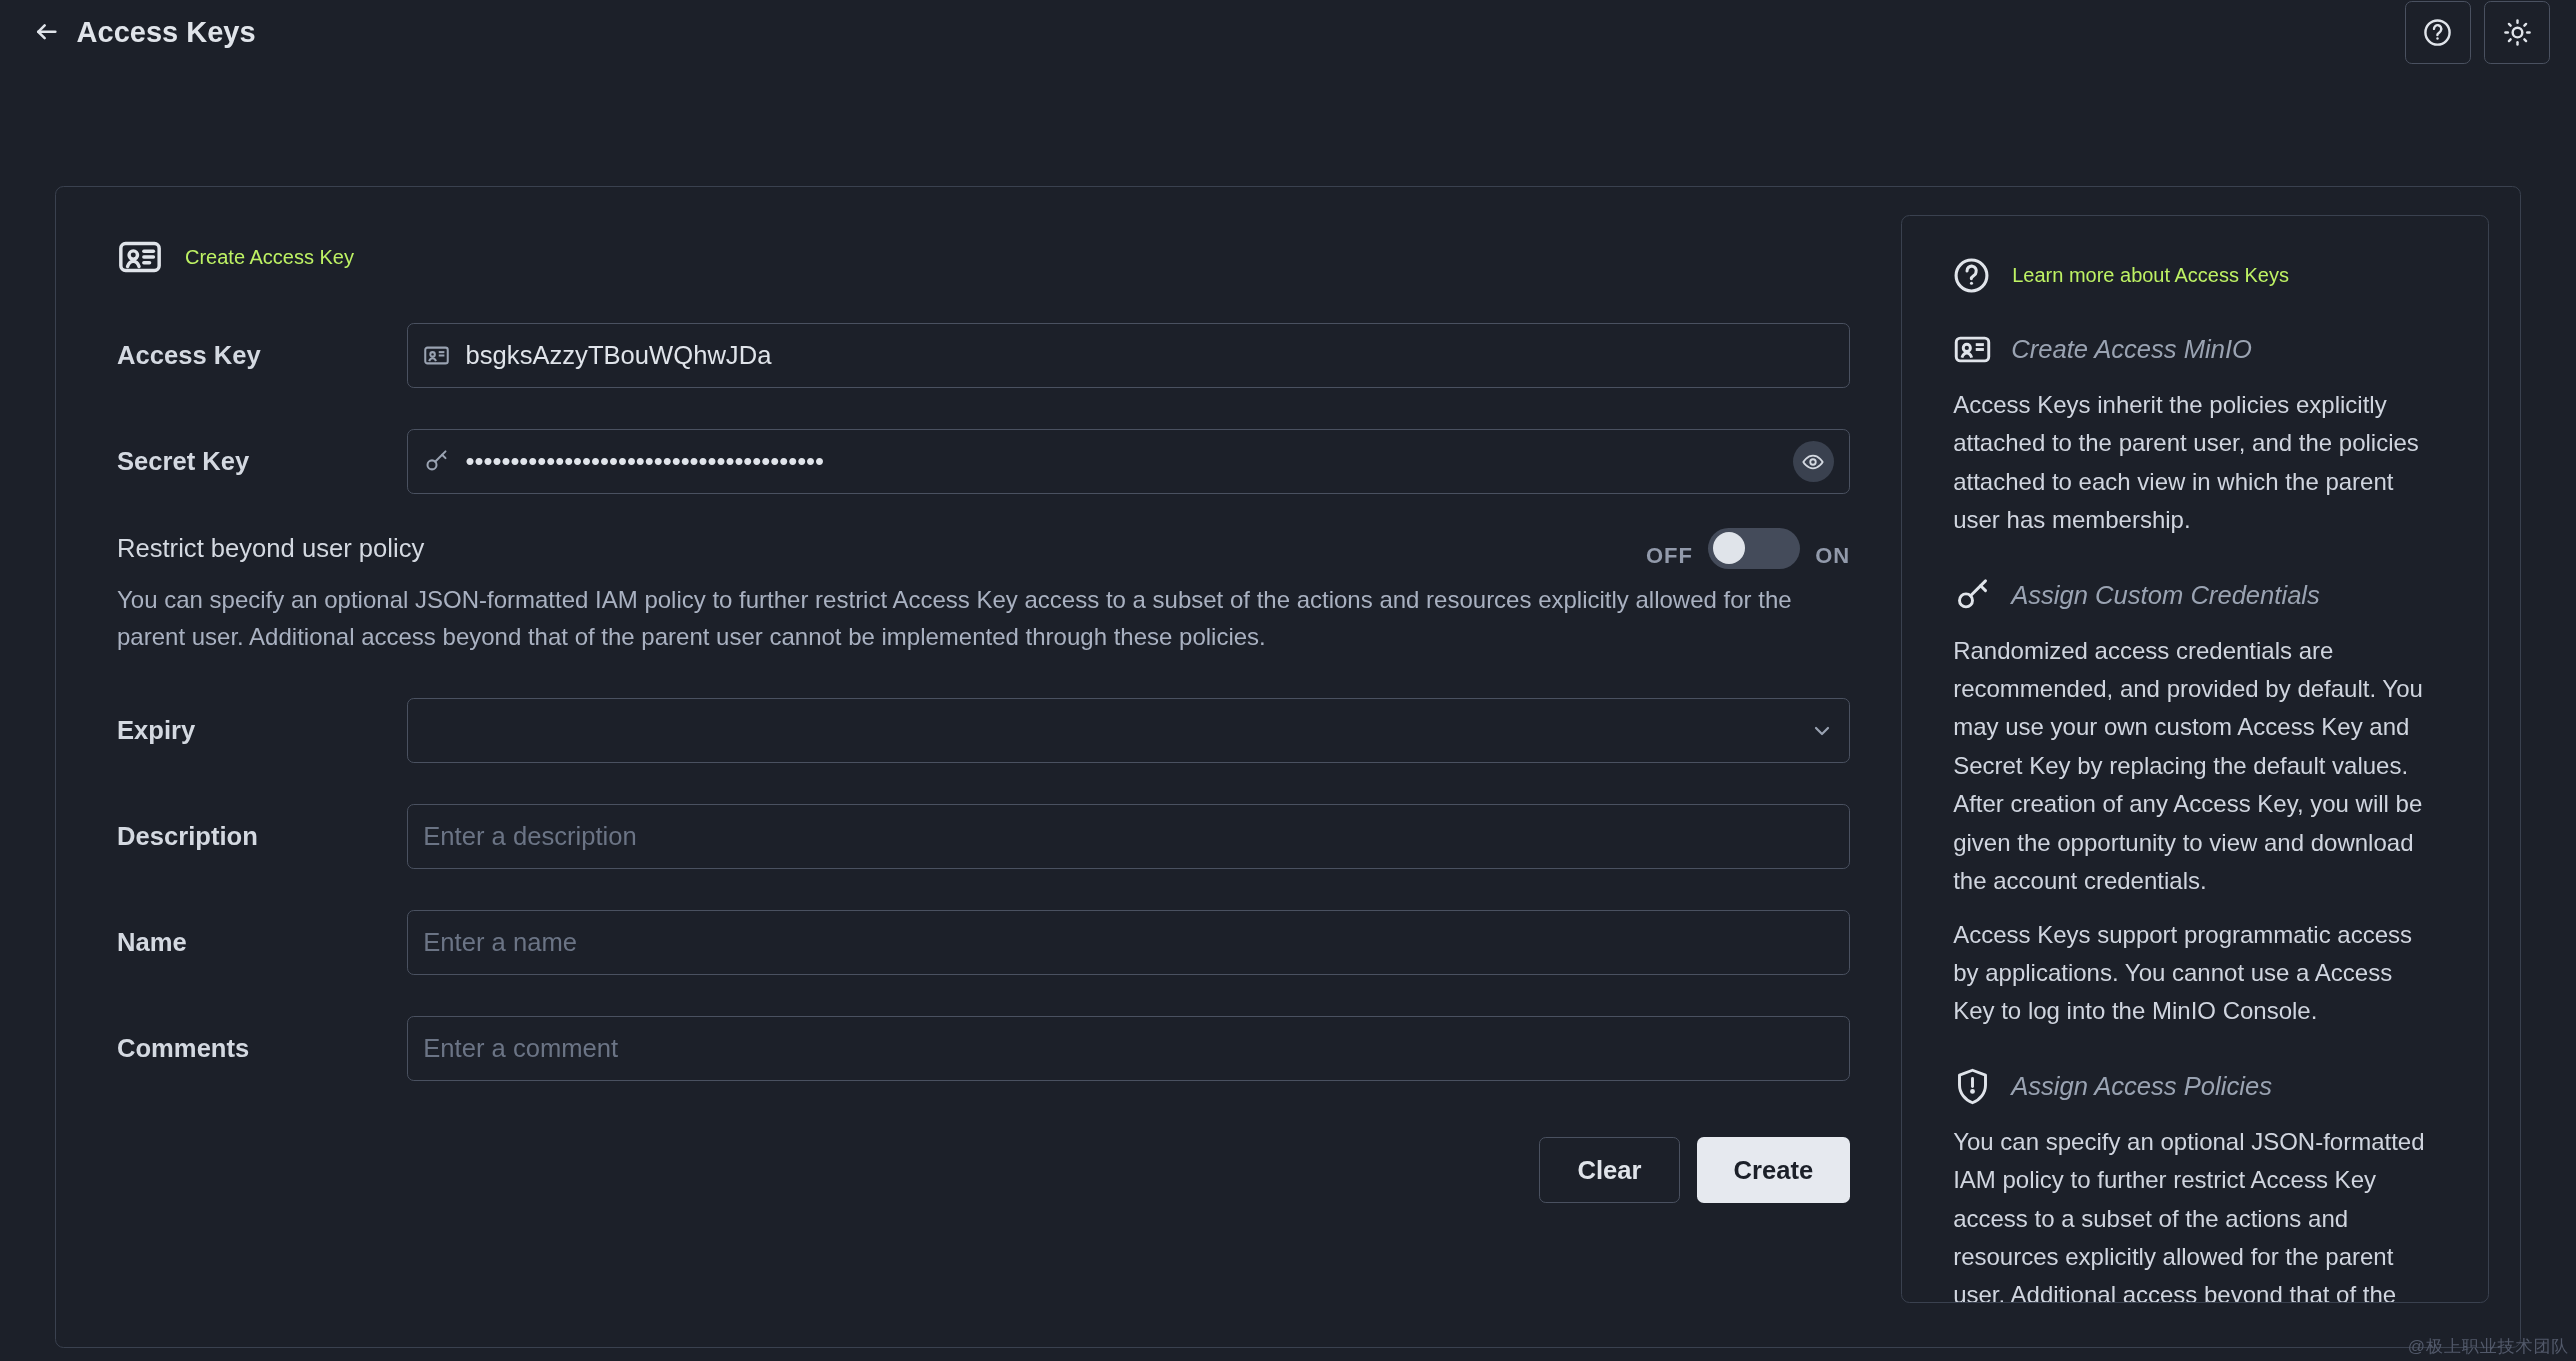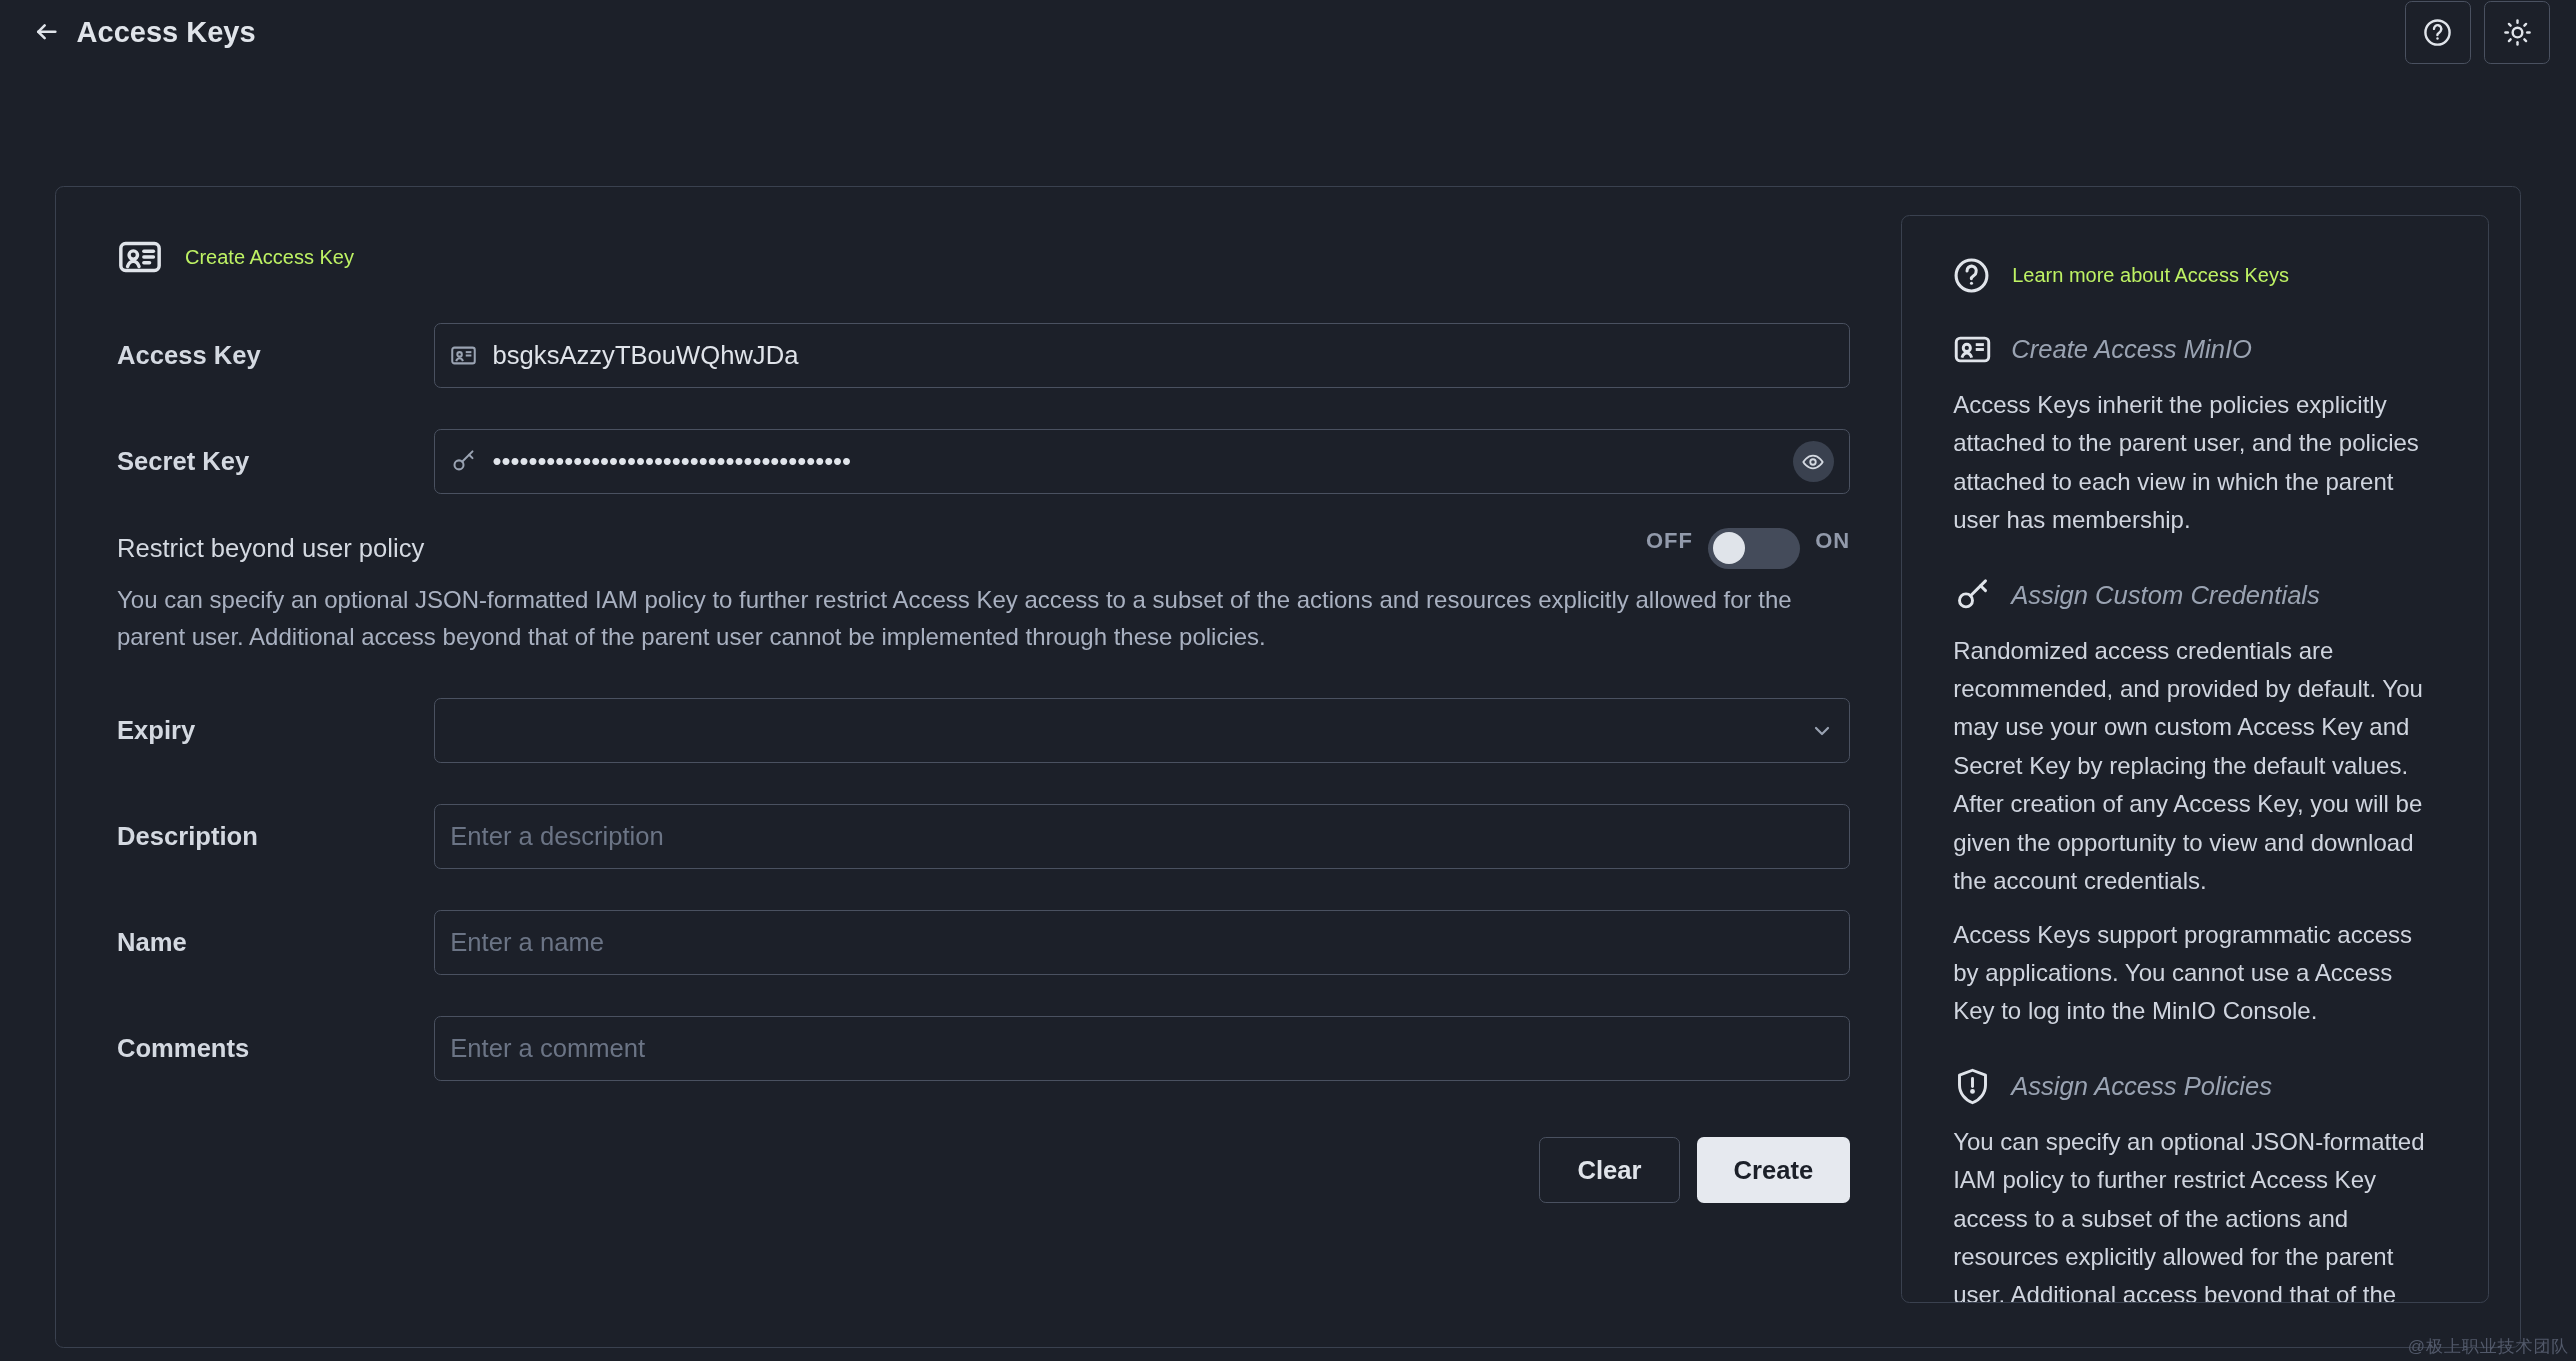--- a/index.html
+++ b/index.html
@@ -74,21 +74,20 @@
     flex: 1;
     height: 65px;
     border: 0.9px solid #4a5160;
     border-radius: 6.8px;
     background: transparent;
     display: flex;
     align-items: center;
     padding: 0 15.3px;
     gap: 15.3px;
     color: #e0e4ea;
-    margin-left: 27px;
   }
   .field input, .field select {
     flex: 1;
     background: transparent;
     border: none;
     outline: none;
     color: #e0e4ea;
     font-size: 25.6px;
     font-family: inherit;
   }
@@ -104,21 +103,21 @@
   }
   .select-chevron { color: #9aa3b2; }
 
   
   .restrict-block { margin-top: 34px; }
   .restrict-head {
     display: flex; align-items: center;
     margin-bottom: 12px;
   }
   .restrict-title { font-size: 25.6px; font-weight: 400; color: #d4d9e1; }
-  .toggle-wrap { margin-left: auto; display: flex; align-items: flex-start; gap: 15.3px; }
+  .toggle-wrap { margin-left: auto; display: flex; align-items: flex-end; gap: 15.3px; }
   .toggle-label { font-size: 22px; font-weight: 700; color: #929aab; letter-spacing: 0.9px; }
   .switch {
     width: 92px; height: 41px;
     border-radius: 25.6px;
     background: #444b5a;
     position: relative;
   }
   .knob {
     position: absolute; top: 4.3px; left: 5.1px;
     width: 32px; height: 32px;

